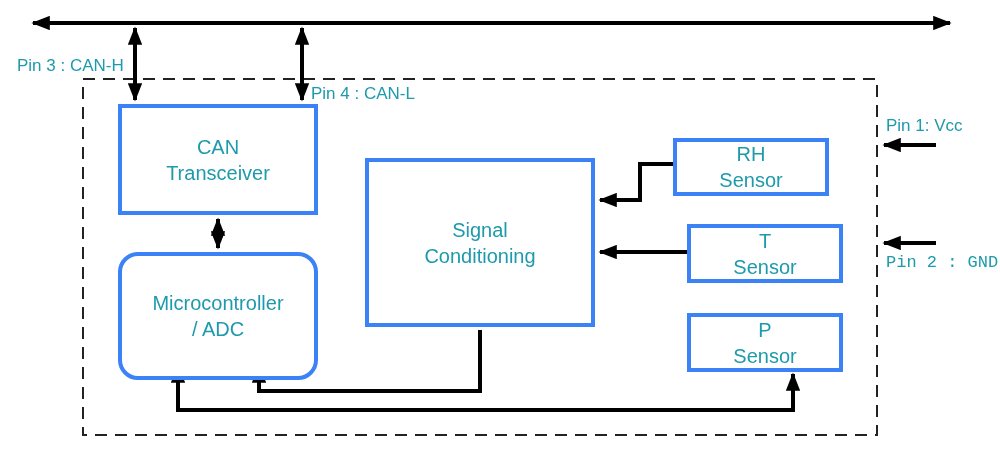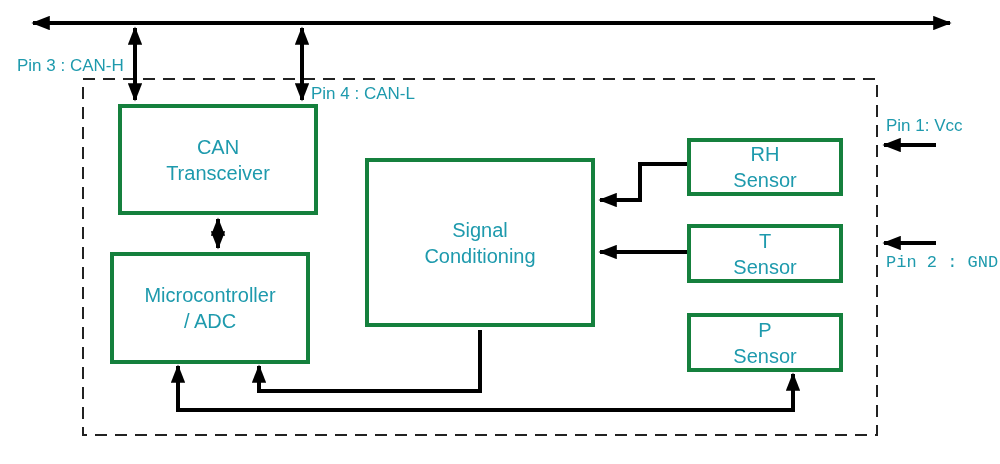--- a/index.html
+++ b/index.html
@@ -12,21 +12,21 @@
     overflow: hidden;
   }
   #wires {
     position: absolute;
     left: 0; top: 0;
     width: 1000px; height: 464px;
   }
   .block {
     position: absolute;
     box-sizing: border-box;
-    border: 4px solid #15803d;
+    border: 4px solid #3b82f6;
     background: #ffffff;
     display: flex;
     align-items: center;
     justify-content: center;
     text-align: center;
   }
   .block-label {
     color: #1E9AAD;
     font-size: 20px;
     line-height: 1.3;
@@ -73,31 +73,31 @@
     <line x1="936" y1="145" x2="884" y2="145" stroke="#000000" stroke-width="4" marker-end="url(#arr)"></line>
 
     <line x1="936" y1="243" x2="884" y2="243" stroke="#000000" stroke-width="4" marker-end="url(#arr)"></line>
   </svg>
 
   <div class="block" style="left:118px; top:104px; width:200px; height:111px;">
     <span class="block-label">CAN
 Transceiver</span>
   </div>
 
-  <div class="block" style="left:110px; top:252px; width:200px; height:112px;">
+  <div class="block" style="left:118px; top:252px; width:200px; height:128px;border-radius:20px;">
     <span class="block-label">Microcontroller
 / ADC</span>
   </div>
 
   <div class="block" style="left:365px; top:158px; width:230px; height:169px;">
     <span class="block-label">Signal
 Conditioning</span>
   </div>
 
-  <div class="block" style="left:687px; top:138px; width:156px; height:58px;">
+  <div class="block" style="left:673px; top:138px; width:156px; height:58px;">
     <span class="block-label">RH
 Sensor</span>
   </div>
 
   <div class="block" style="left:687px; top:224px; width:156px; height:59px;">
     <span class="block-label">T
 Sensor</span>
   </div>
 
   <div class="block" style="left:687px; top:313px; width:156px; height:59px;">

